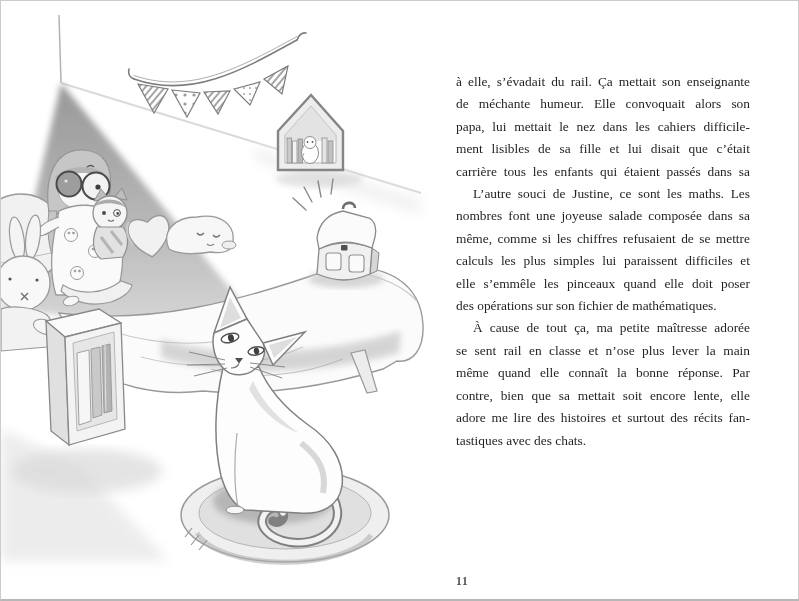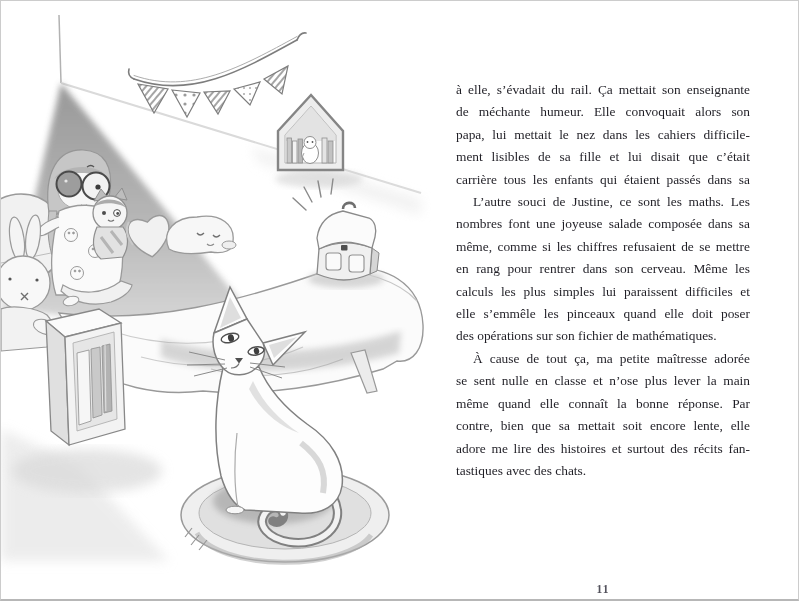--- a/index.html
+++ b/index.html
@@ -8,34 +8,34 @@
     width:799px; height:601px;
     box-sizing:border-box;
     background:#ffffff;
     border:1px solid #cccccc;
     border-bottom:2px solid #b7b7b7;
     overflow:hidden;
     font-family:"Liberation Serif", serif;
   }
   .page-left { position:absolute; left:0; top:0; width:430px; height:601px; }
   .page-left svg { display:block; width:430px; height:601px; }
-  .page-right { position:absolute; left:455px; top:16px; width:294px; height:508px; }
+  .page-right { position:absolute; left:455px; top:8px; width:294px; height:508px; }
   .text-block { position:absolute; top:62px; left:0; width:294px; color:#201f26;
                 font-size:13.4px; line-height:22.4px; }
   .para .line {
     white-space:nowrap;
     overflow:hidden;
     text-align:justify;
     text-align-last:justify;
   }
   .para .line.last { text-align-last:left; }
   .para.indent .line:first-child { text-indent:17px; }
   .page-number {
     position:absolute; top:566px; left:0; width:100%;
-    text-align:center; font-size:11.5px; color:#53525c; letter-spacing:1px;font-weight:bold;
+    font-size:11.5px; color:#53525c; letter-spacing:1px;font-weight:bold;
   }
 </style>
 </head>
 <body>
 
 <div class="spread">
 
   <div class="page-left">
     <svg viewBox="0 0 430 601" xmlns="http://www.w3.org/2000/svg">
       <title>Pencil drawing of a child's bedroom: a girl with round glasses sits on her bed among plush toys (a cat, a heart pillow, a sleeping seal and a rabbit), a pennant garland and a house-shaped shelf with a little bird hang on the wall, a school satchel rests at the foot of the bed, books fill a cube shelf, and a slender cat sits on an oval rug.</title>
@@ -271,28 +271,27 @@
           <div class="line">à elle, s’évadait du rail. Ça mettait son enseignante</div>
           <div class="line">de méchante humeur. Elle convoquait alors son</div>
           <div class="line">papa, lui mettait le nez dans les cahiers difficile-</div>
           <div class="line">ment lisibles de sa fille et lui disait que c’était</div>
           <div class="line">carrière tous les enfants qui étaient passés dans sa</div>
         </div>
         <div class="para indent">
           <div class="line">L’autre souci de Justine, ce sont les maths. Les</div>
           <div class="line">nombres font une joyeuse salade composée dans sa</div>
           <div class="line">même, comme si les chiffres refusaient de se mettre</div>
-          <div class="line">en rang pour rentrer dans son cerveau. Même les</div>
           <div class="line">calculs les plus simples lui paraissent difficiles et</div>
           <div class="line">elle s’emmêle les pinceaux quand elle doit poser</div>
           <div class="line last">des opérations sur son fichier de mathématiques.</div>
         </div>
         <div class="para indent">
           <div class="line">À cause de tout ça, ma petite maîtresse adorée</div>
-          <div class="line">se sent nulle en classe et n’ose plus lever la main</div>
+          <div class="line">se sent rail en classe et n’ose plus lever la main</div>
           <div class="line">même quand elle connaît la bonne réponse. Par</div>
           <div class="line">contre, bien que sa mettait soit encore lente, elle</div>
           <div class="line">adore me lire des histoires et surtout des récits fan-</div>
           <div class="line last">tastiques avec des chats.</div>
         </div>
       </div>
     <div class="page-number">11</div>
   </div>
 
 </div>

